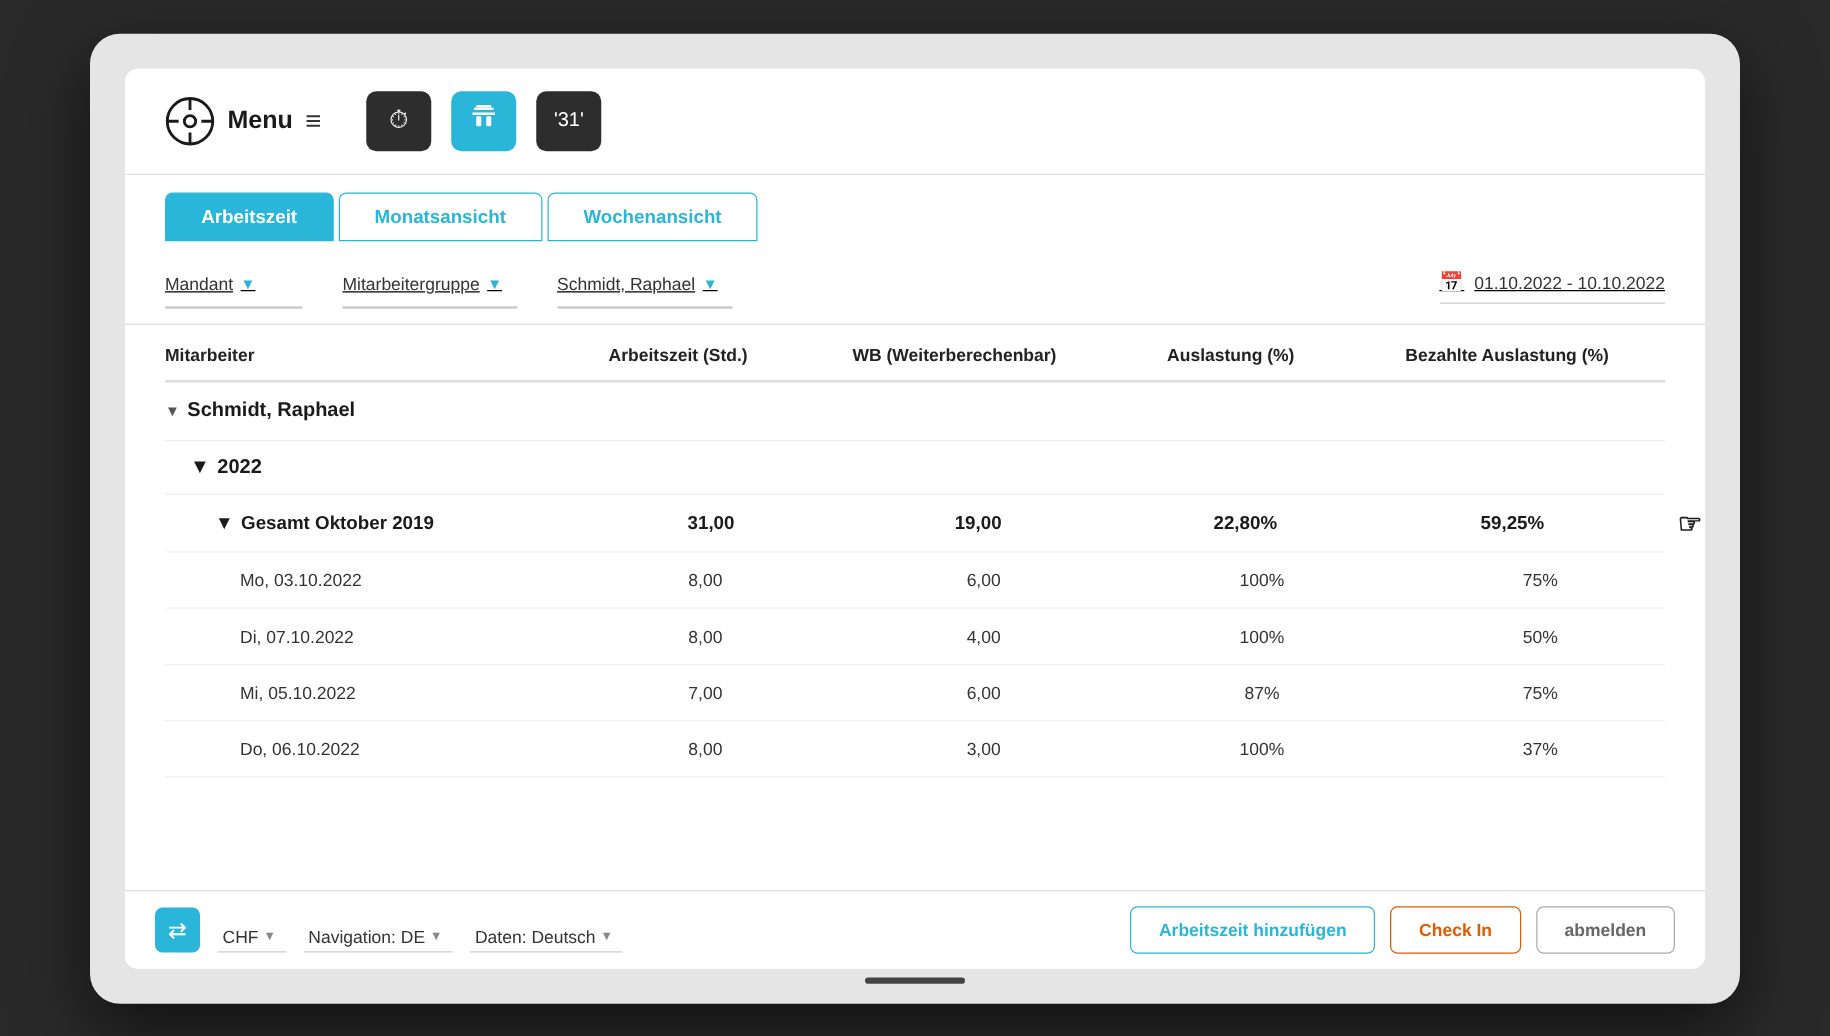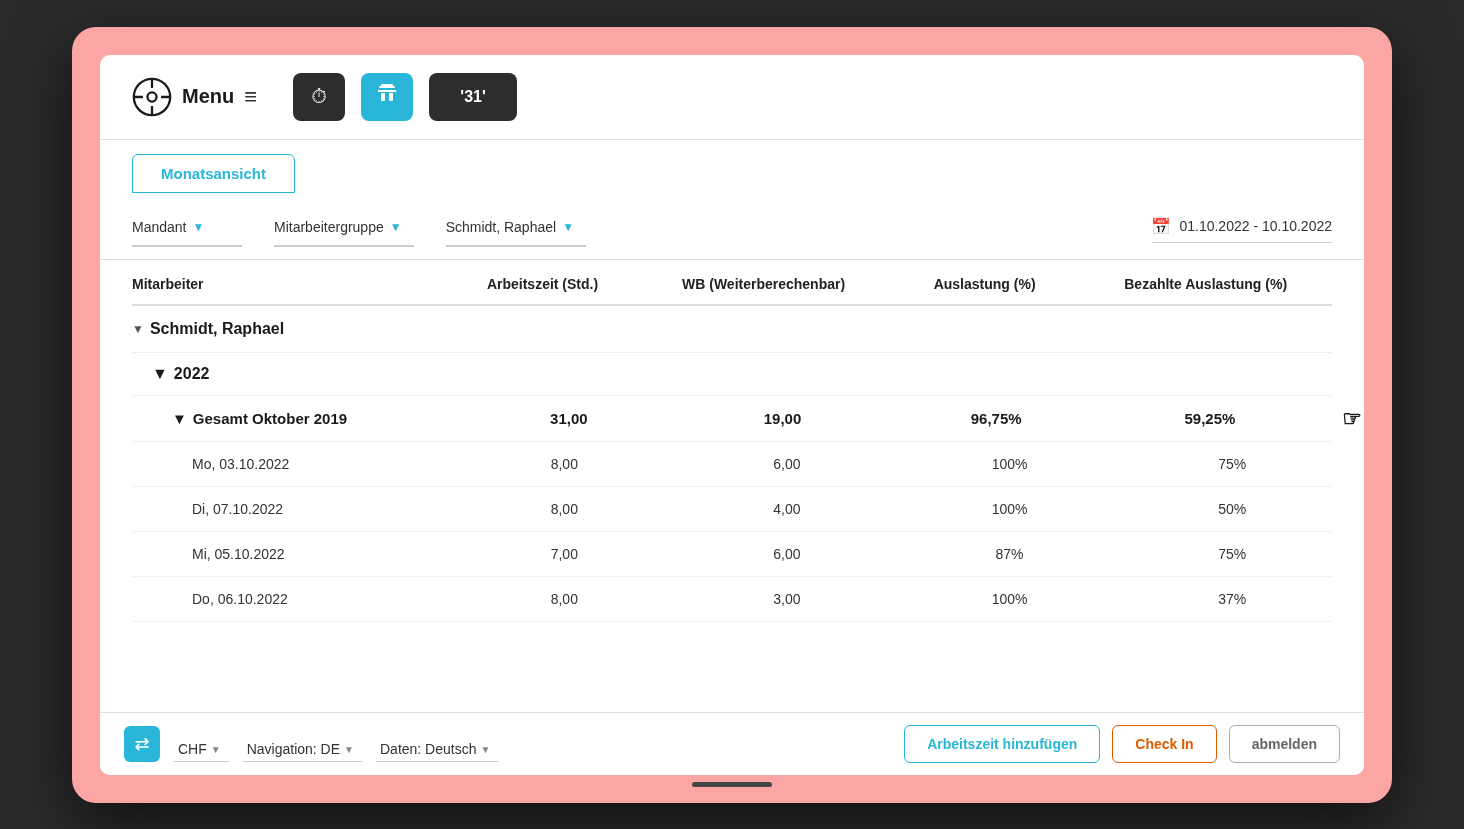--- a/index.html
+++ b/index.html
@@ -6,21 +6,21 @@
     body {
       background: #2a2a2a;
       display: flex;
       align-items: center;
       justify-content: center;
       min-height: 100vh;
       font-family: -apple-system, BlinkMacSystemFont, 'Segoe UI', Arial, sans-serif;
     }
     .laptop-shell {
       width: 1320px;
-      background: #fca5a5;
+      background: #e5e5e5;
       border-radius: 24px;
       padding: 28px 28px 14px 28px;
       box-shadow: 0 20px 60px rgba(0,0,0,0.6);
     }
     .screen {
       background: #ffffff;
       border-radius: 10px;
       overflow: hidden;
       display: flex;
       flex-direction: column;
@@ -70,22 +70,22 @@
       color: #fff;
     }
     .header-btn-blue {
       background: #29b6d9;
       color: #fff;
     }
     .header-btn-num {
       background: #2d2d2d;
       color: #fff;
       font-size: 16px;
-      font-weight: 700;
-      width: 88px;
+      font-weight: 400;
+      width: 52px;
     }
     
     .tabs-row {
       display: flex;
       align-items: center;
       padding: 14px 32px 0 32px;
       gap: 4px;
     }
     .tab {
       padding: 10px 28px;
@@ -102,20 +102,21 @@
       color: #fff;
       border-color: #29b6d9;
     }
     
     .filters-row {
       display: flex;
       align-items: center;
       padding: 20px 32px 12px 32px;
       gap: 0;
       border-bottom: 1px solid #ddd;
+      text-decoration: underline;
     }
     .filter-select {
       display: flex;
       align-items: center;
       gap: 6px;
       padding: 6px 12px 10px 0;
       margin-right: 32px;
       border-bottom: 2px solid #ccc;
       font-size: 14px;
       color: #333;
@@ -339,21 +340,23 @@
             <rect x="14" y="11" width="4" height="8" rx="1"></rect>
           </svg>
         </span>
       </button>
       <button class="header-btn header-btn-num header-btn-dark">
         <span>'31'</span>
       </button>
     </div>
 
     <div class="tabs-row">
+      <button class="tab active">Arbeitszeit</button>
       <button class="tab">Monatsansicht</button>
+      <button class="tab">Wochenansicht</button>
     </div>
 
     <div class="filters-row">
       <div class="filter-select">
         <span>Mandant</span>
         <span class="arrow">▼</span>
       </div>
       <div class="filter-select">
         <span>Mitarbeitergruppe</span>
         <span class="arrow">▼</span>
@@ -399,21 +402,21 @@
           <div></div>
       </div>
 
       <div class="month-total-row">
         <div class="month-total-label">
           <span class="chevron">▼</span>
           <span>Gesamt Oktober 2019</span>
         </div>
         <div class="month-total-val">31,00</div>
         <div class="month-total-val">19,00</div>
-        <div class="month-total-val">96,75%</div>
+        <div class="month-total-val">22,80%</div>
         <div class="month-total-val" style="position:relative;">
           <span>59,25%</span>
           <span style="position:absolute; right:-30px; top:-4px; font-size:22px; cursor:default;">☞</span>
         </div>
       </div>
 
       <div class="data-row">
         <div>Mo, 03.10.2022</div>
         <div>8,00</div>
         <div>6,00</div>

